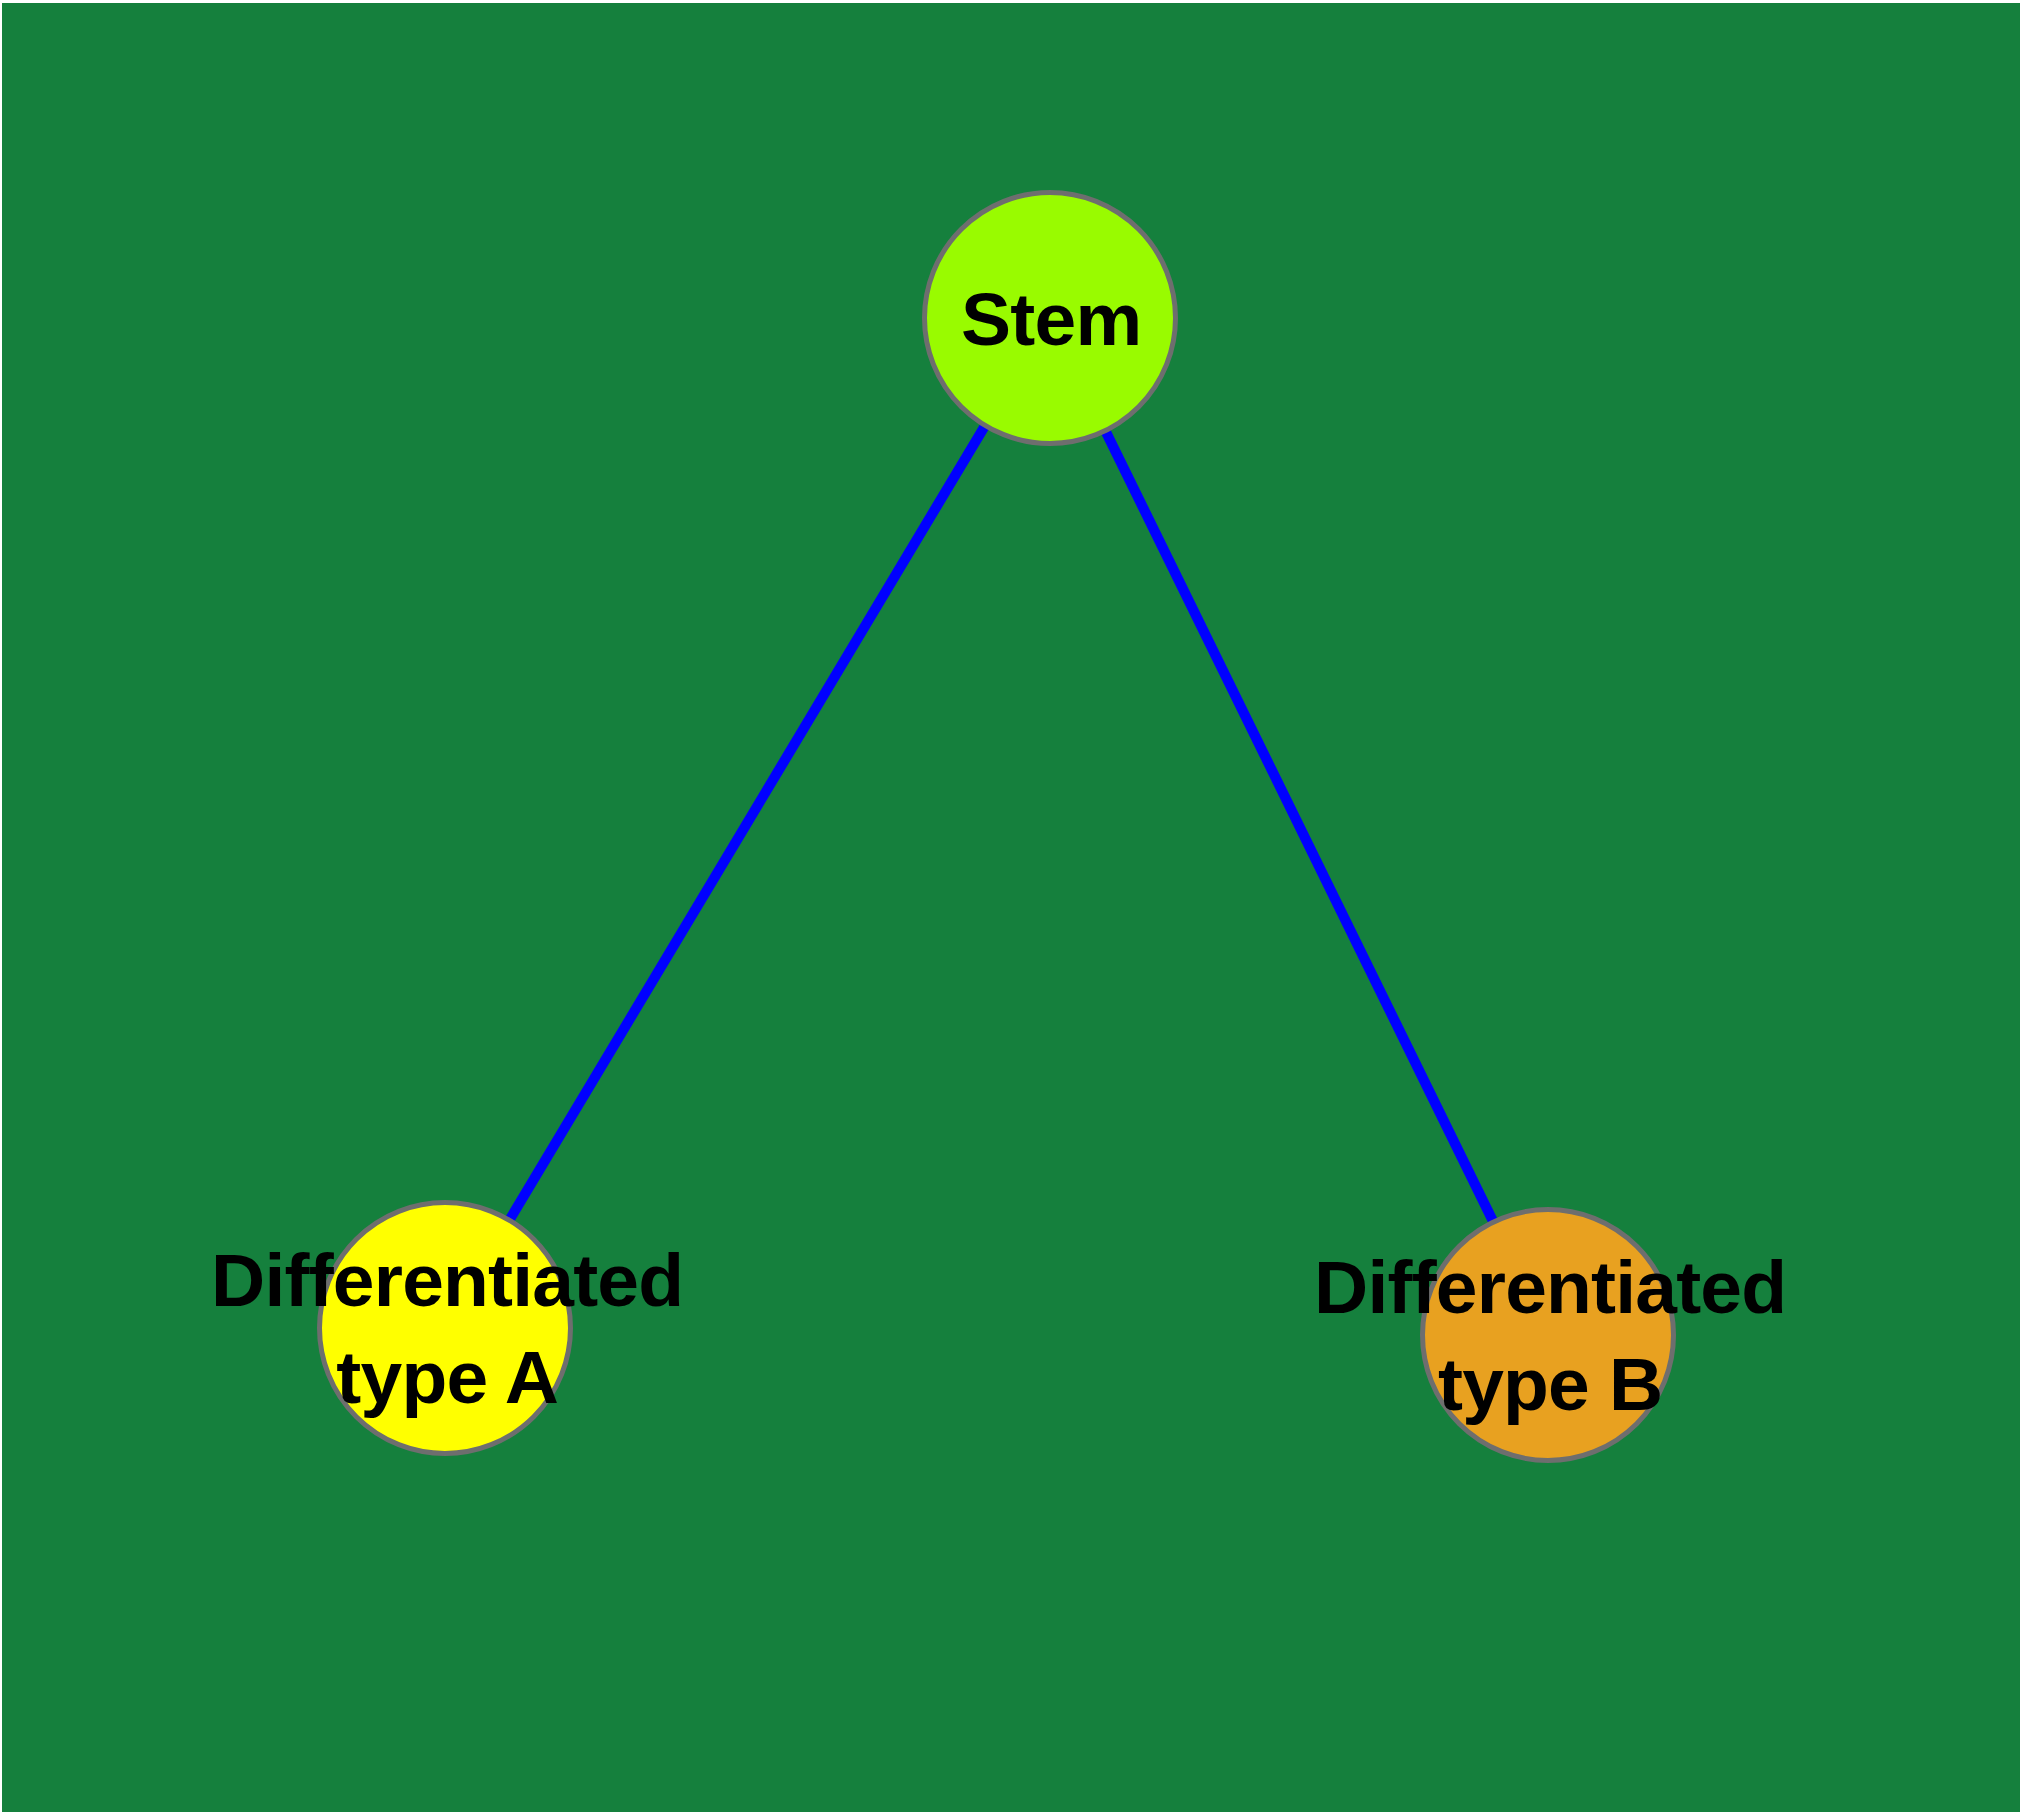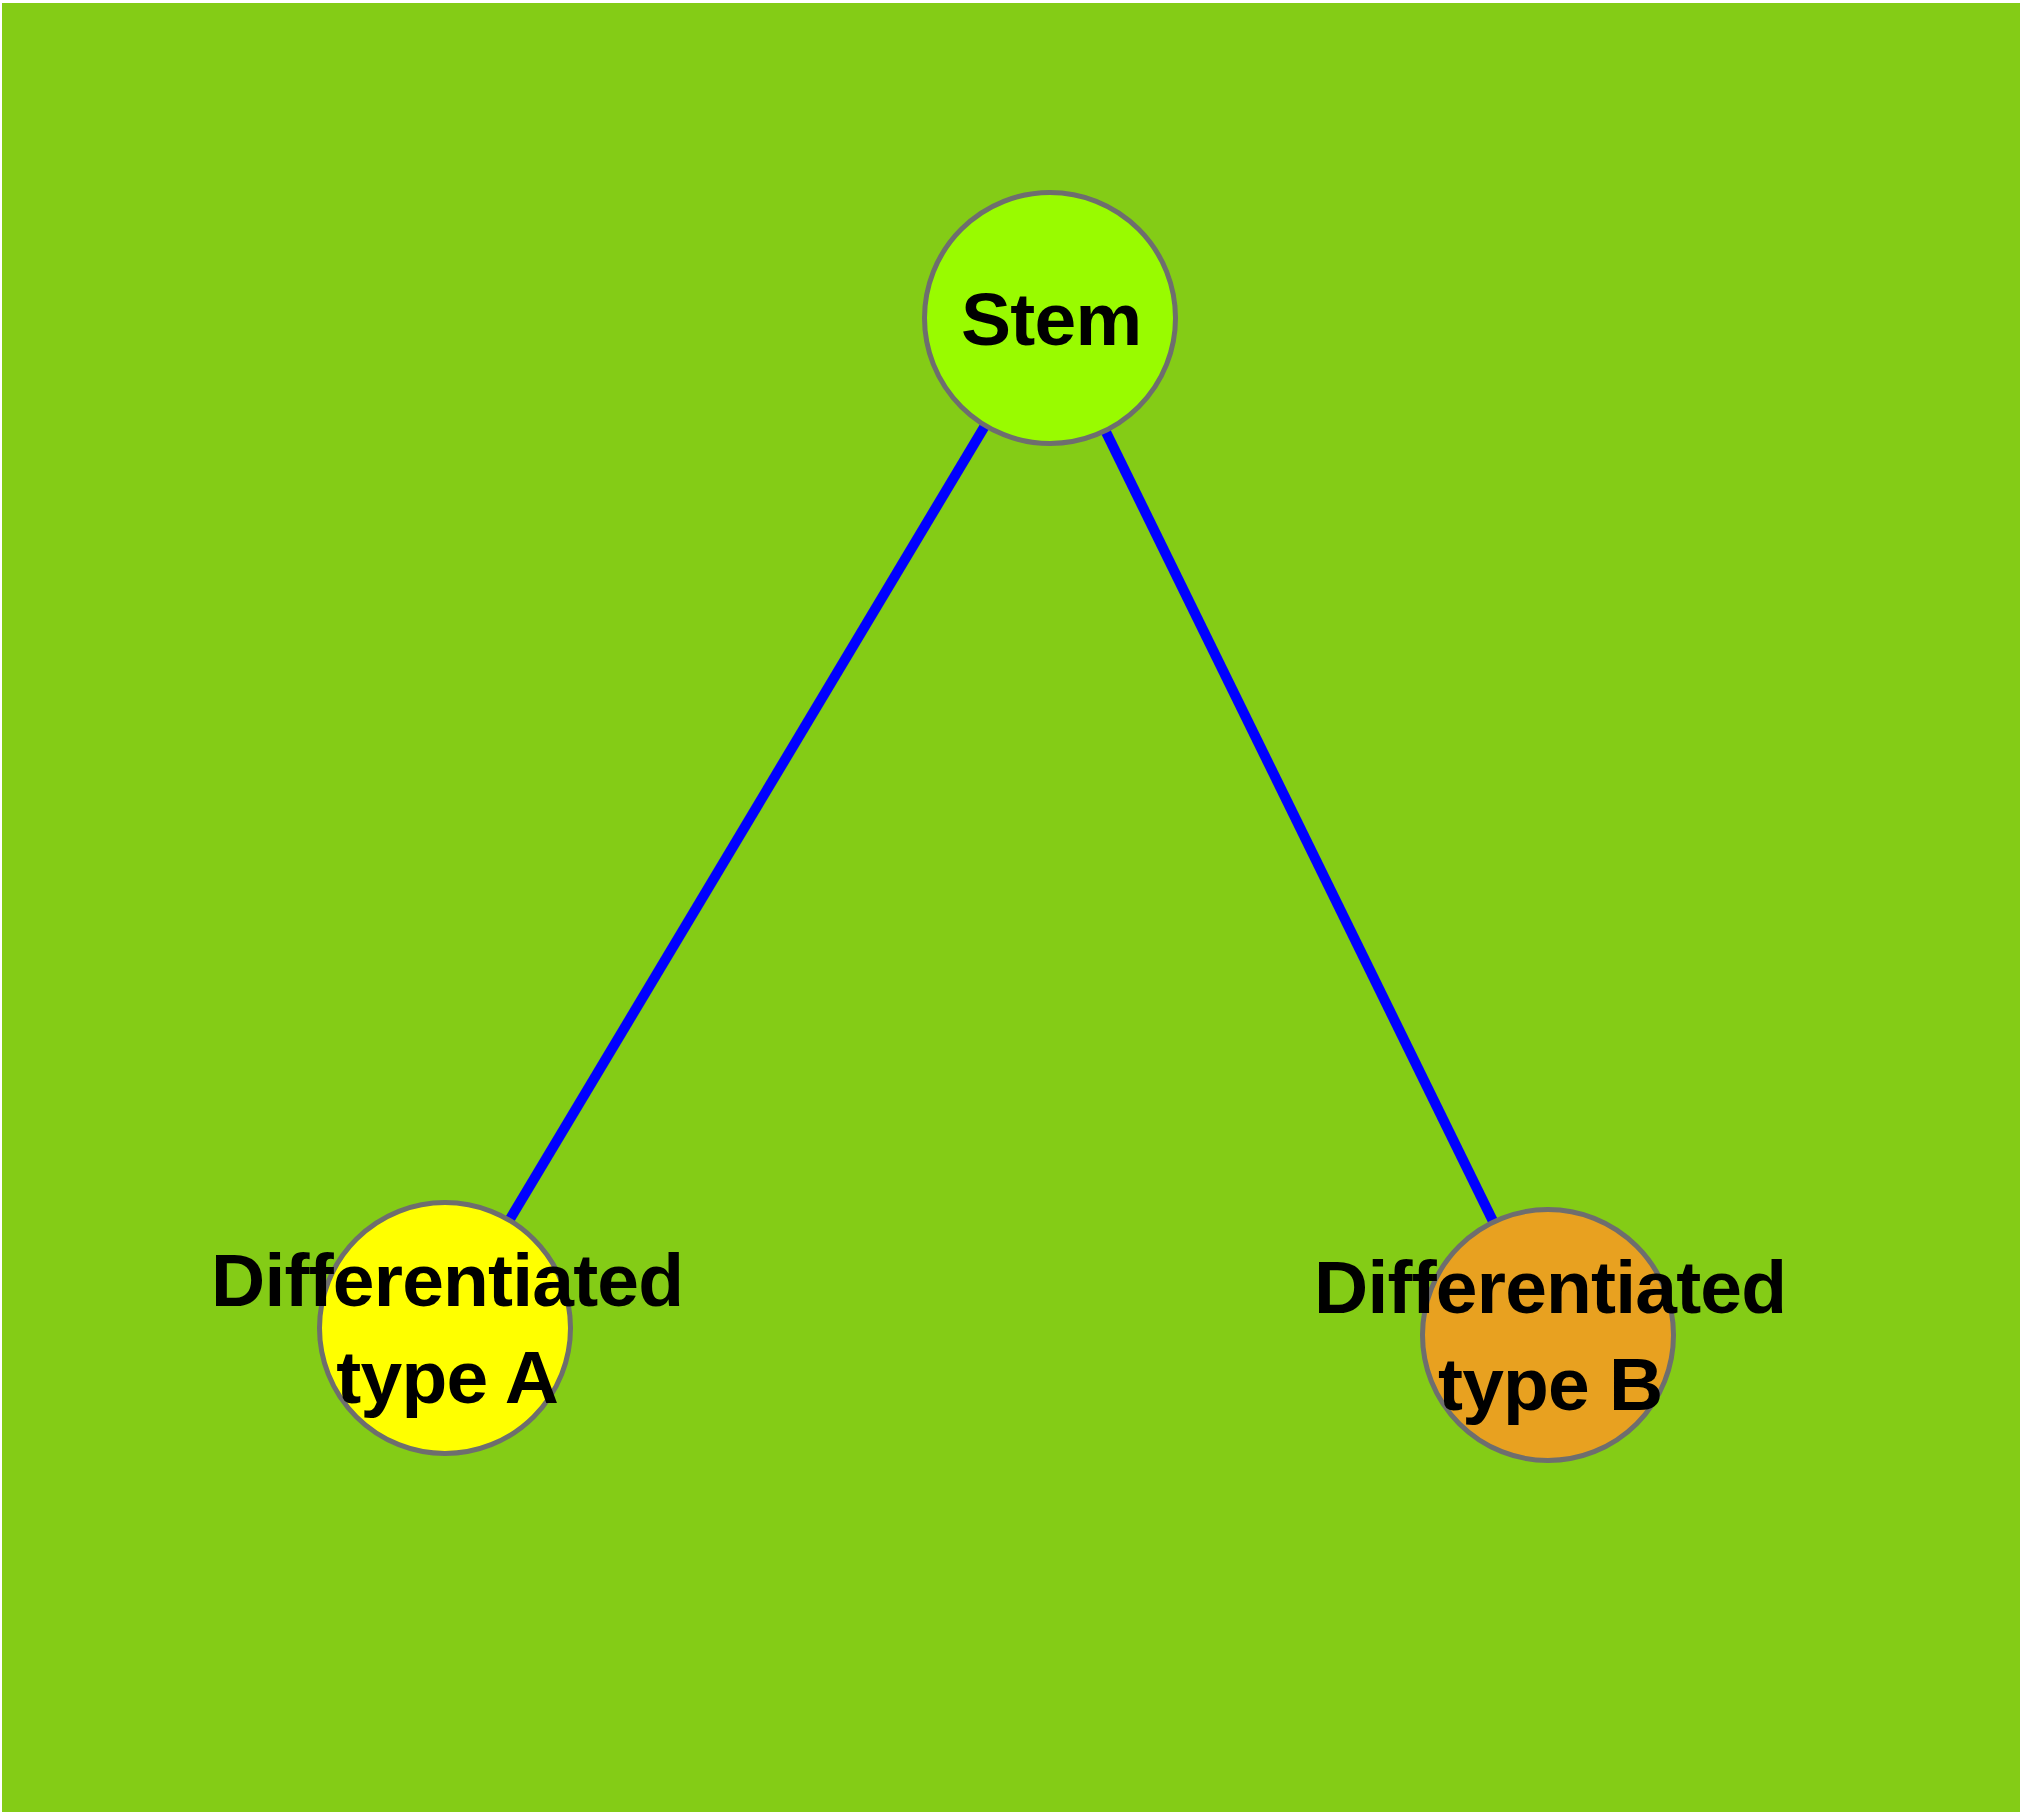--- a/index.html
+++ b/index.html
@@ -58,21 +58,21 @@
     letter-spacing: -0.8px;
   }
   .node-label.stem   { left: 668px;  top: 317px; }
   .node-label.type-a { left: 64px;   top: 1326px; }
   .node-label.type-b { left: 1167px; top: 1333px; }
 </style>
 </head>
 <body>
 
 <div class="page">
-  <div class="canvas" style="background-color: #84cc16;">
+  <div class="canvas" style="background-color: #15803d;">
 
     <svg class="edges-layer" viewBox="0 0 2382 2135" xmlns="http://www.w3.org/2000/svg">
       <line class="edge" x1="1236" y1="371" x2="523" y2="1562" style="stroke: rgb(0, 0, 255);"></line>
       <line class="edge" x1="1236" y1="371" x2="1824" y2="1570" style="stroke: rgb(0, 0, 255);"></line>
     </svg>
 
     <div class="node-circle stem" style="background-color: rgb(153, 251, 0); border-color: rgb(110, 110, 110);"></div>
 
     <div class="node-circle type-a" style="background-color: rgb(255, 255, 0); border-color: rgb(110, 110, 110);"></div>
 

